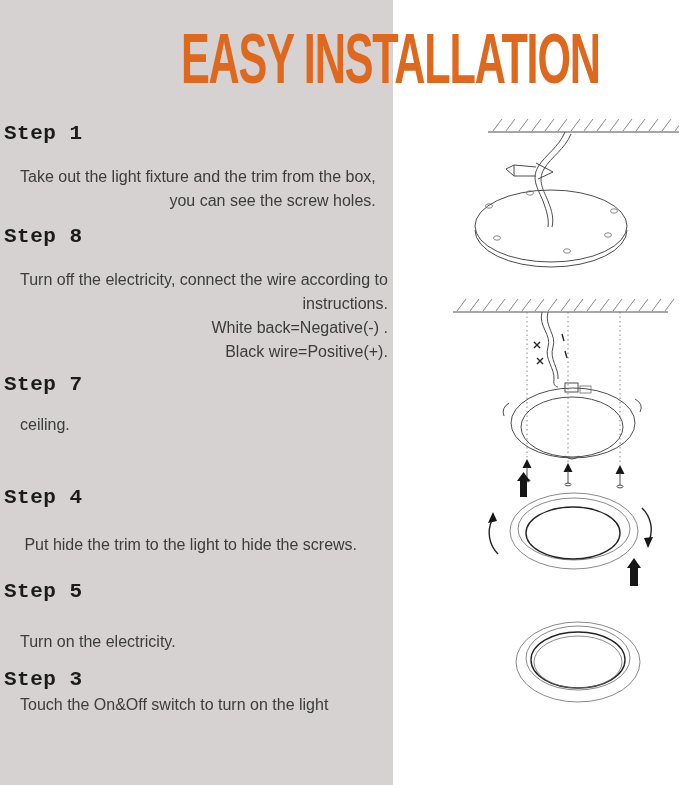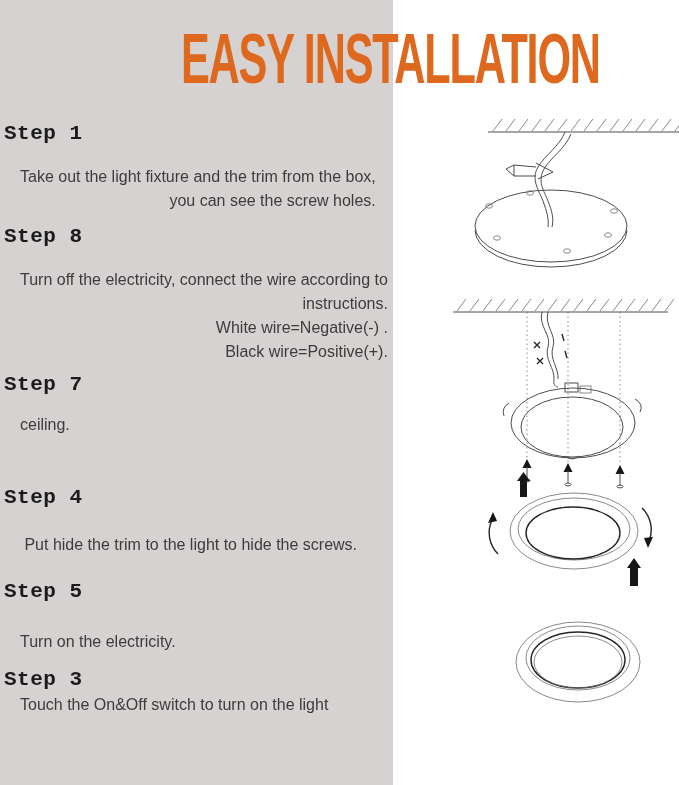--- a/index.html
+++ b/index.html
@@ -57,21 +57,21 @@
 <div class="step-head h1">Step 1</div>
 <div class="step-body b1">
   <div class="line">Take out the light fixture and the trim from the box,</div>
   <div class="line">you can see the screw holes.</div>
 </div>
 
 <div class="step-head h2">Step 8</div>
 <div class="step-body b2">
   <div class="line">Turn off the electricity, connect the wire according to</div>
   <div class="line">instructions.</div>
-  <div class="line">White wire=Negative(-) .</div>
+  <div class="line">White back=Negative(-) .</div>
   <div class="line">Black wire=Positive(+).</div>
 </div>
 
 <div class="step-head h3">Step 7</div>
 <div class="step-body b3">
   <div class="line">ceiling.</div>
 </div>
 
 <div class="step-head h4">Step 4</div>
 <div class="step-body b4">

